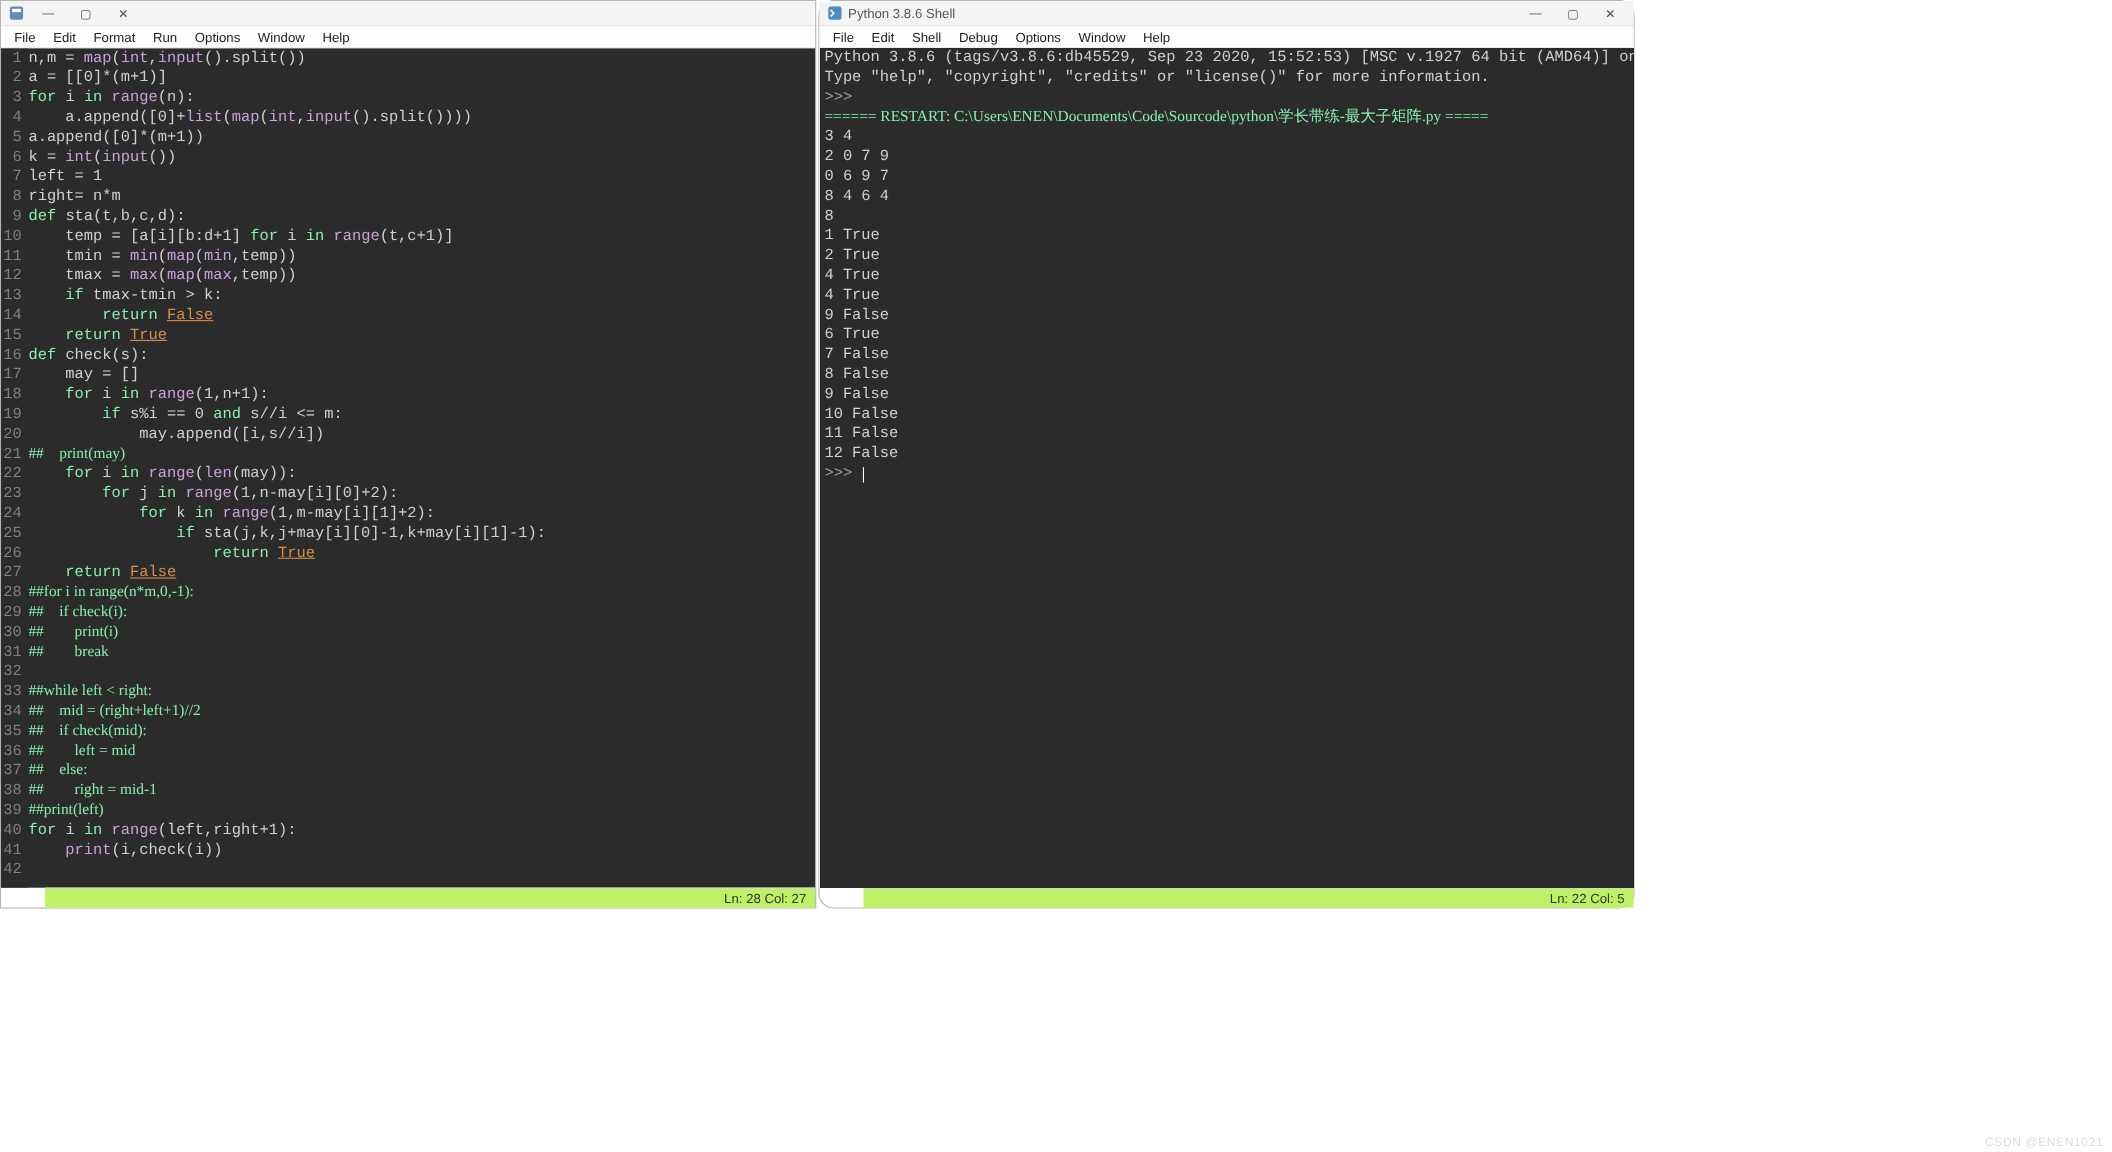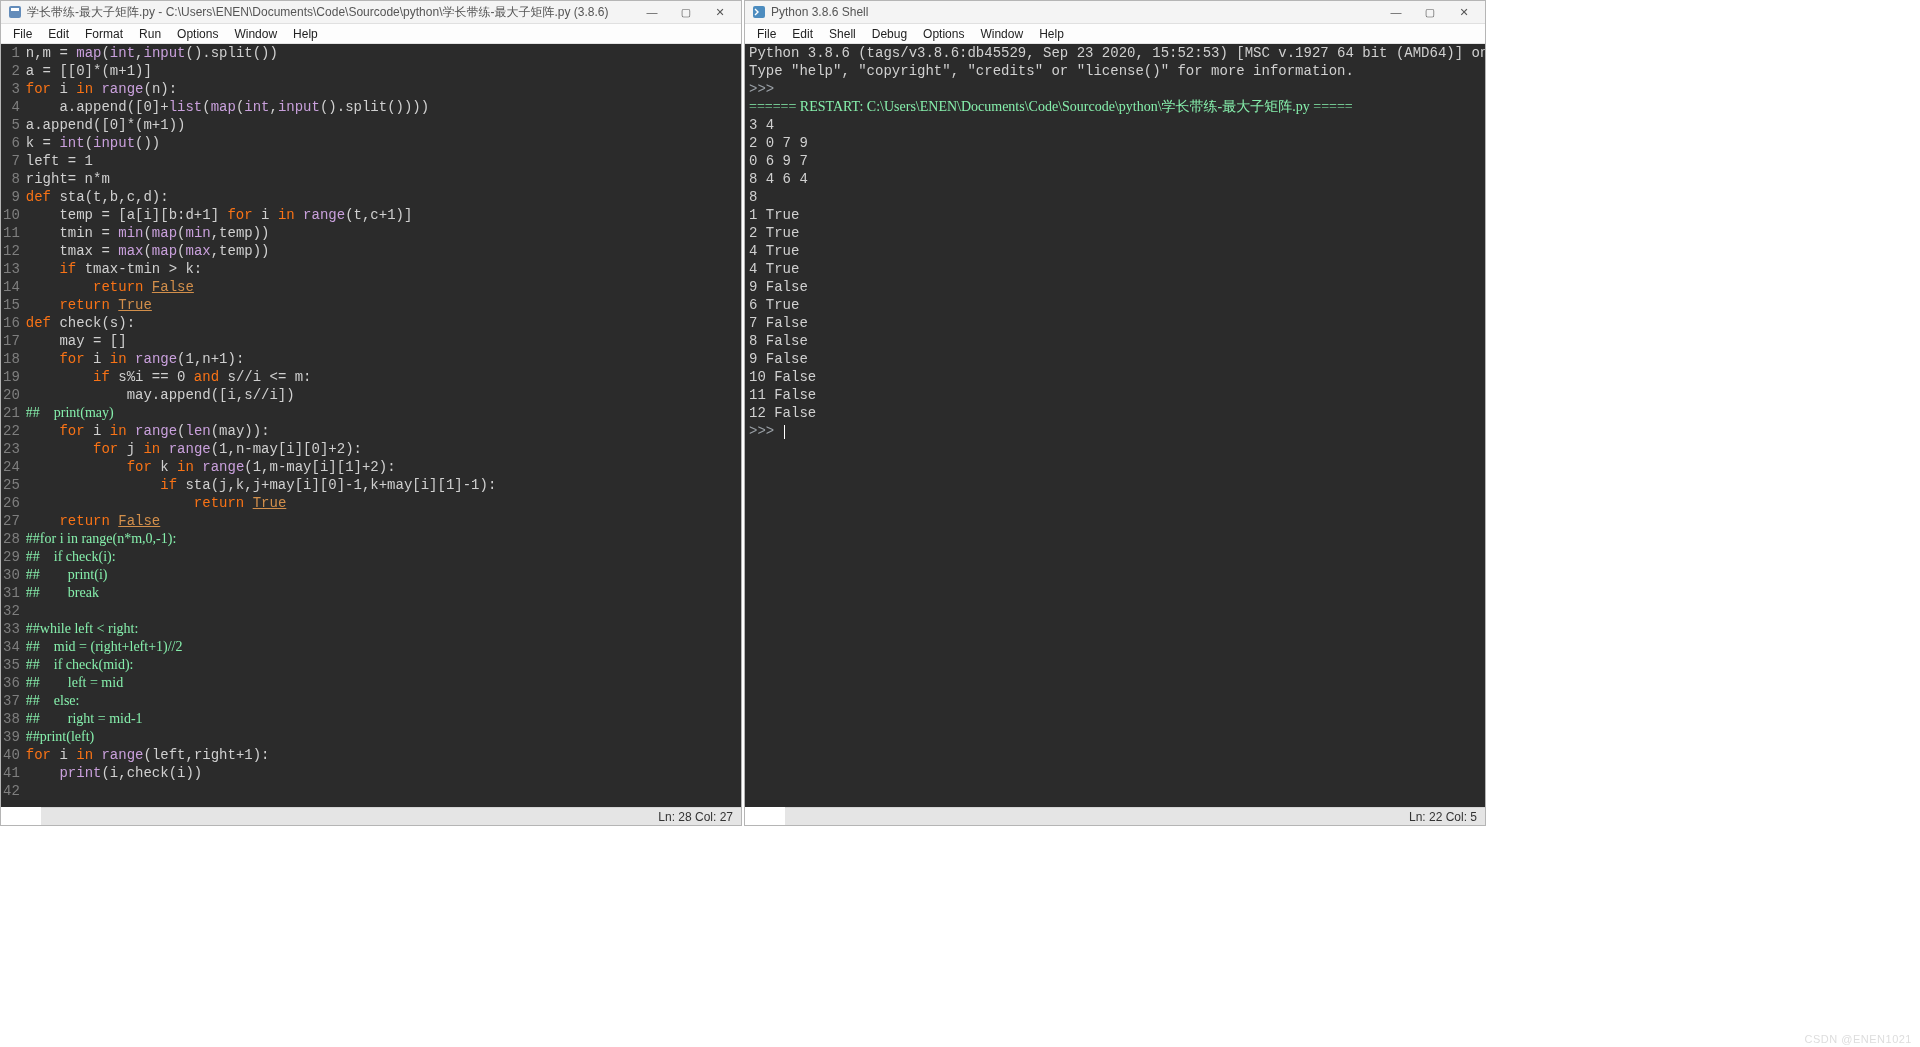--- a/index.html
+++ b/index.html
@@ -11,21 +11,21 @@
     overflow:hidden;
     position:relative;
   }
   .window {
     position:absolute; top:0; height:826px;
     background:#ffffff;
     border:1px solid #b5b5b5;
     display:flex; flex-direction:column;
   }
   .window.left { left:0; width:742px; }
-  .window.right { left:744px; width:742px; }
+  .window.right { left:744px; width:742px;border-radius:14px; }
   .titlebar {
     height:23px; display:flex; align-items:center;
     padding:0 4px 0 6px;
     background:#f4f4f4; color:#555;
     border-bottom:1px solid #e0e0e0;
     font-size:12px;
   }
   .titlebar .ico {
     width:16px; height:16px; margin-right:4px;
     display:inline-flex; align-items:center; justify-content:center;
@@ -59,28 +59,28 @@
   .gutter {
     background:#2b2b2b;
     color:#7f7f7f;
     text-align:right;
     padding:0 6px 0 2px;
     user-select:none;
   }
   .codecol { flex:1; padding-right:4px; }
   .statusbar {
     height:18px;
-    background:#e5e5e5;
+    background:#bef264;
     border-top:1px solid #d5d5d5;
     display:flex; justify-content:flex-end; align-items:center;
     padding:0 8px;
     font-size:12px; color:#333;margin-left:40px;
   }
   
-  .kw   { color:#f97316; }
+  .kw   { color:#86efac; }
   
   .cm   { color:#86efac;font-family:Liberation Serif, serif; }    
   .bi   { color:#c9a0dc; }    
   .bool { color:#d28f4b;text-decoration:underline; }
   .prompt { color:#9aa0a6; }
   .shell-normal { color:#d0d0d0; }
   .cursor {
     display:inline-block; width:1px; height:14px;
     background:#ffffff; vertical-align:text-bottom; margin-left:1px;
   }
@@ -93,21 +93,20 @@
 <body>
 
 <div class="window left">
   <div class="titlebar">
     <span class="ico">
       <svg width="14" height="14" viewBox="0 0 14 14">
           <rect x="1" y="1" width="12" height="12" fill="#638cba" rx="2"></rect>
           <rect x="3" y="3" width="8" height="3" fill="#fff"></rect>
         </svg>
     </span>
-    <span class="ttl">学长带练-最大子矩阵.py - C:\Users\ENEN\Documents\Code\Sourcode\python\学长带练-最大子矩阵.py (3.8.6)</span>
     <div class="winbtns">
       <div class="winbtn">—</div>
       <div class="winbtn">▢</div>
       <div class="winbtn">✕</div>
     </div>
   </div>
   <div class="menubar" id="editor-menu">
       <span>File</span>
       <span>Edit</span>
       <span>Format</span>

